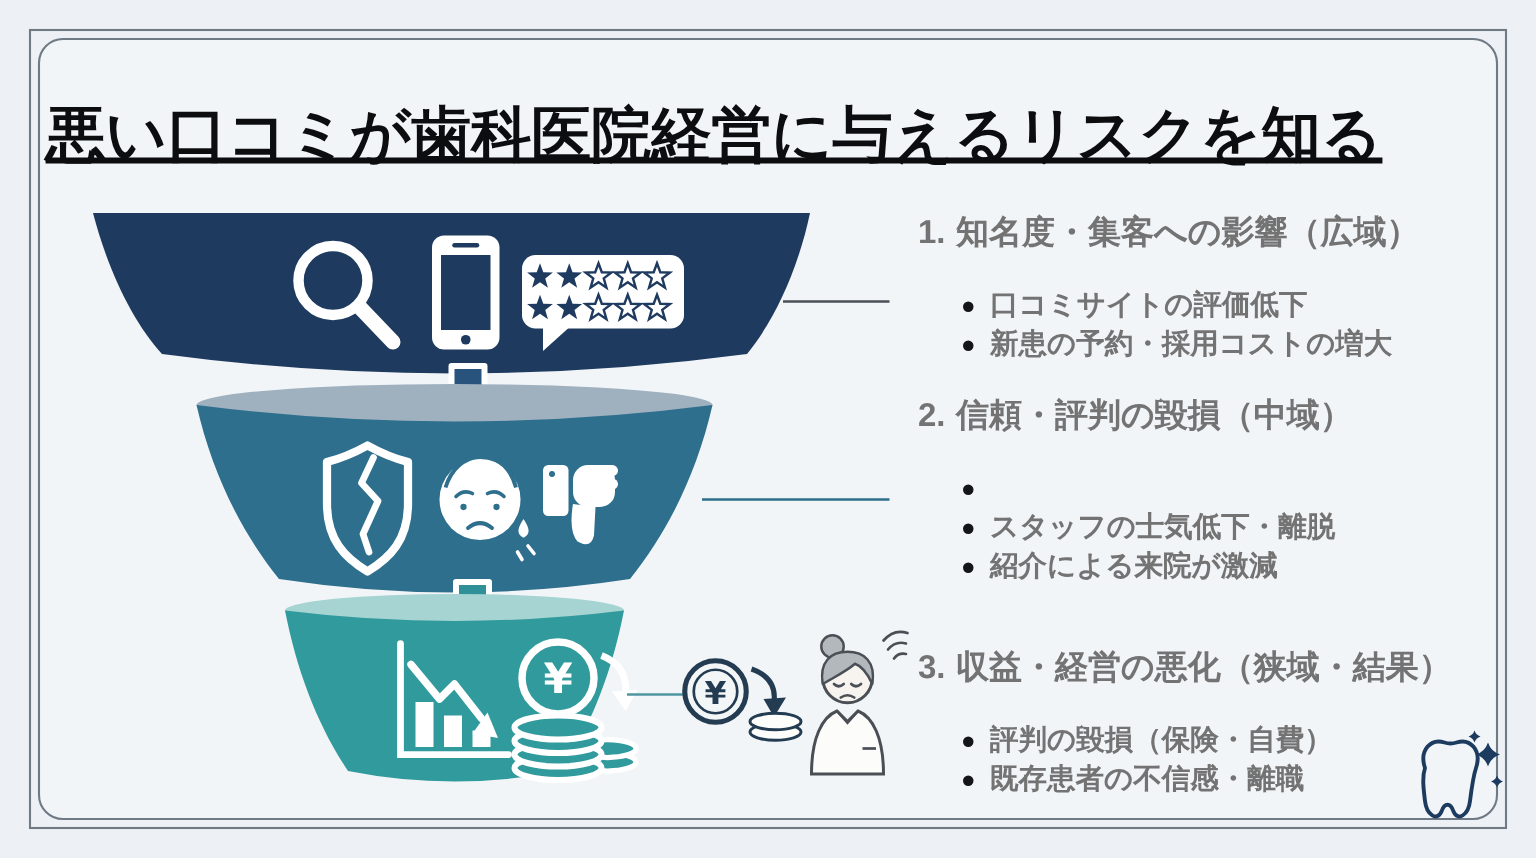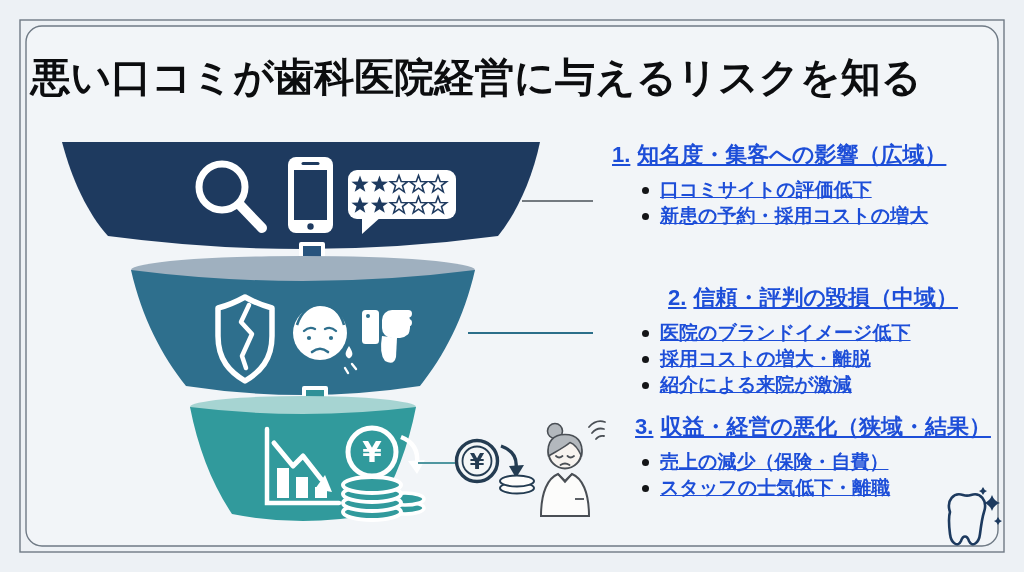--- a/index.html
+++ b/index.html
@@ -7,43 +7,43 @@
     width:1024px;height:572px;
     font-family:"Liberation Sans","DejaVu Sans",sans-serif;
     background:#e8ecf0;
   }
   #stage{
     position:relative;width:1024px;height:572px;overflow:hidden;
     background:#edf1f5;
   }
   #artwork{position:absolute;left:0;top:0;width:1024px;height:572px;}
   .title{
-    position:absolute;left:0;top:50px;width:952px;
+    position:absolute;left:0;top:62px;width:952px;
     text-align:center;
     font-size:40px;font-weight:800;color:#0c0d0f;
-    letter-spacing:0px;white-space:nowrap;
+    letter-spacing:0px;white-space:nowrap;text-decoration:underline;
   }
   .risk{
-    position:absolute;left:612px;width:402px;color:#1d4ed8;text-decoration:underline;
+    position:absolute;left:612px;width:402px;color:#737373;
   }
   .risk h2{
     margin:0;font-size:22px;font-weight:800;line-height:26px;white-space:nowrap;
   }
   .risk h2 .num{margin-right:7px;}
-  .bullets{margin-top:9px;}
+  .bullets{margin-top:23px;}
   .bullet{
     display:flex;align-items:center;height:26px;
     font-size:19px;font-weight:700;line-height:22px;
     padding-left:30px;white-space:nowrap;
   }
   .dot{
     width:7px;height:7px;border-radius:50%;
     background:#141517;margin-right:11px;flex:0 0 auto;
   }
-  #sec1{top:142px;} #sec2{top:285px;text-align:center;} #sec3{top:414px;text-align:center;}
+  #sec1{top:142px;} #sec2{top:264px;} #sec3{top:432px;}
   svg text{font-family:"DejaVu Sans","Liberation Sans",sans-serif;}
 </style>
 </head>
 <body>
 
 <div id="stage">
 
   <svg id="artwork" viewBox="0 0 1024 572" aria-hidden="true">
     <defs>
       <polygon id="star" points="0,-9 2.2,-3 8.6,-2.8 3.5,1.1 5.3,7.3 0,3.7 -5.3,7.3 -3.5,1.1 -8.6,-2.8 -2.2,-3"></polygon>
@@ -209,40 +209,39 @@
           <span>新患の予約・採用コストの増大</span>
         </div>
     </div>
   </section>
 
   <section class="risk" id="sec2">
     <h2><span class="num">2.</span><span>信頼・評判の毀損（中域）</span></h2>
     <div class="bullets">
       <div class="bullet">
           <span class="dot"></span>
-          <span>医院のブランドイメージ低下</span>
-        </div>
-      <div class="bullet">
-          <span class="dot"></span>
-          <span>採用コストの増大・離脱</span>
+        </div>
+      <div class="bullet">
+          <span class="dot"></span>
+          <span>スタッフの士気低下・離脱</span>
         </div>
       <div class="bullet">
           <span class="dot"></span>
           <span>紹介による来院が激減</span>
         </div>
     </div>
   </section>
 
   <section class="risk" id="sec3">
     <h2><span class="num">3.</span><span>収益・経営の悪化（狭域・結果）</span></h2>
     <div class="bullets">
       <div class="bullet">
           <span class="dot"></span>
-          <span>売上の減少（保険・自費）</span>
-        </div>
-      <div class="bullet">
-          <span class="dot"></span>
-          <span>スタッフの士気低下・離職</span>
+          <span>評判の毀損（保険・自費）</span>
+        </div>
+      <div class="bullet">
+          <span class="dot"></span>
+          <span>既存患者の不信感・離職</span>
         </div>
     </div>
   </section>
 
 </div>
 
 </body></html>

